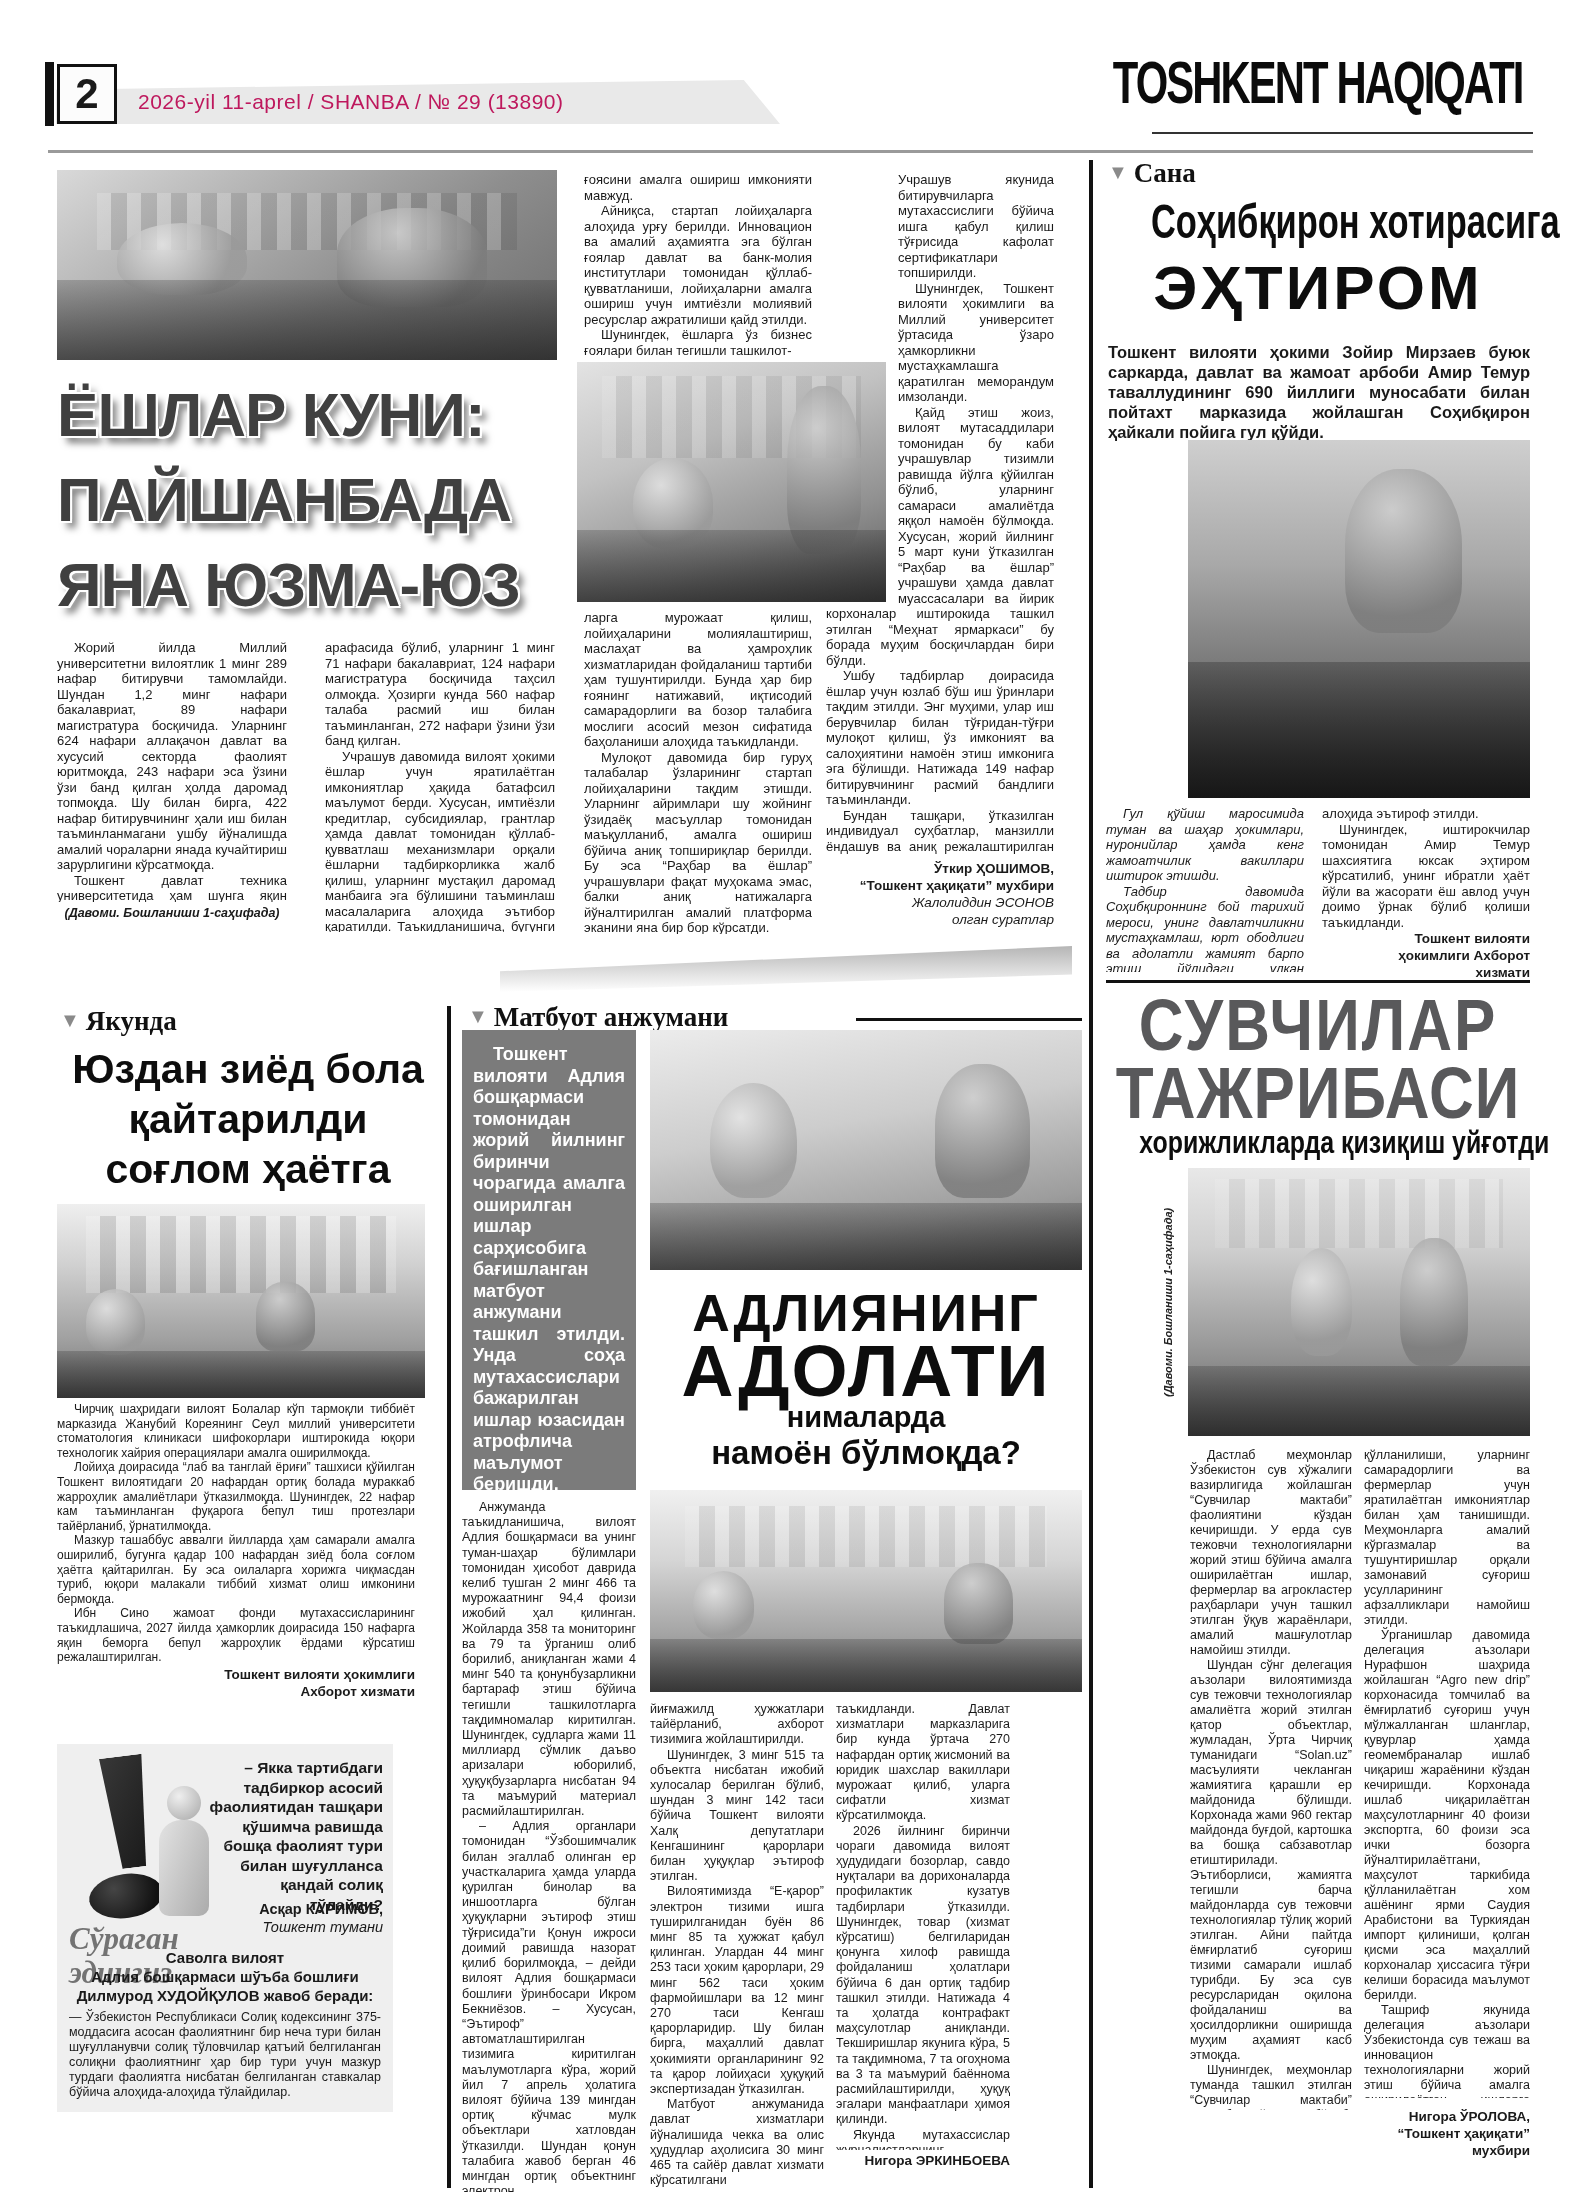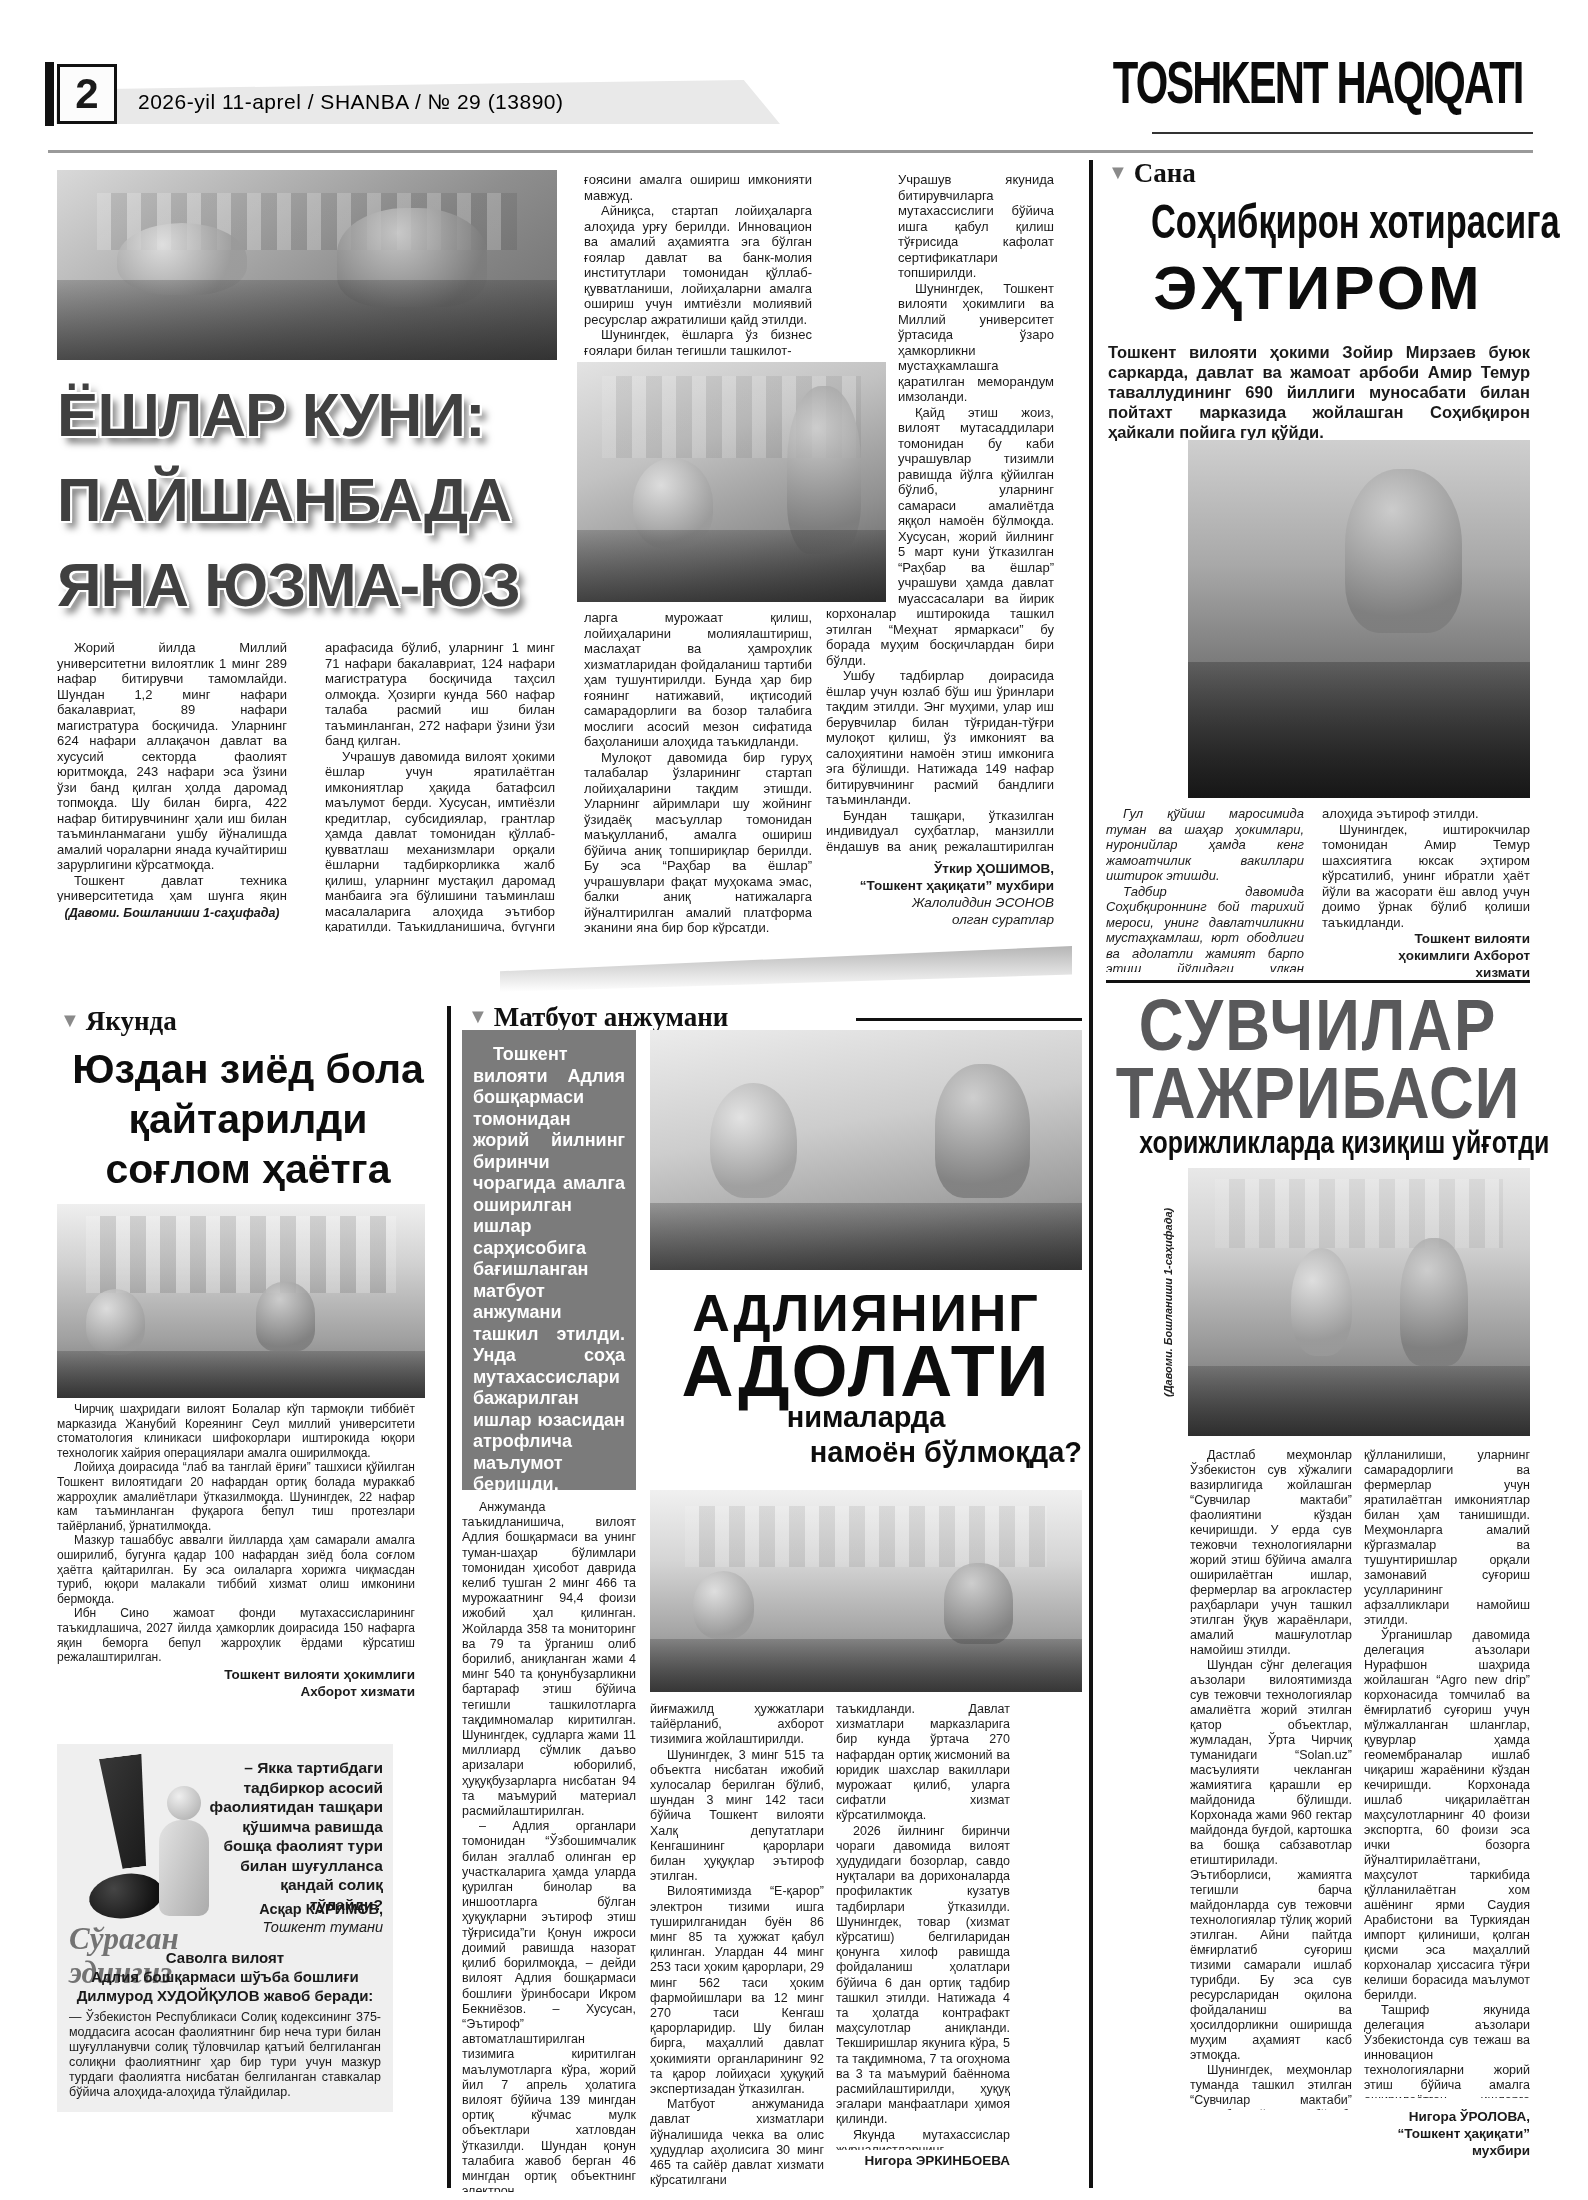--- a/index.html
+++ b/index.html
@@ -42,21 +42,21 @@
 </head>
 <body>
 
 <div class="page">
 
   <div class="abs" style="left:45px;top:62px;width:9px;height:64px;background:#111;"></div>
   <div class="abs" style="left:56px;top:80px;width:724px;height:44px;background:#e9e9e9;clip-path:polygon(0 22%,95% 0,100% 100%,0 100%);"></div>
   <div class="abs" style="left:57px;top:64px;width:60px;height:60px;background:#fcfcfc;border:3px solid #111;box-sizing:border-box;text-align:center;">
     <span style="font-size:42px;font-weight:900;line-height:54px;">2</span>
   </div>
-  <div class="abs" style="left:138px;top:90px;font-size:21px;color:#000000;letter-spacing:.5px;">2026-yil 11-aprel / SHANBA / № 29 (13890)</div>
+  <div class="abs" style="left:138px;top:90px;font-size:21px;color:#be185d;letter-spacing:.5px;">2026-yil 11-aprel / SHANBA / № 29 (13890)</div>
   <div class="abs" style="left:1040px;top:58px;width:493px;height:74px;text-align:right;">
     <span class="squish" style="font-size:44px;font-weight:900;letter-spacing:-2px;transform:scaleY(1.35) scaleX(.95);color:#0b0b0b;">TOSHKENT HAQIQATI</span>
   </div>
   <div class="abs" style="left:1152px;top:132px;width:381px;height:2px;background:#333;"></div>
   <div class="abs" style="left:48px;top:150px;width:1485px;height:3px;background:#9a9a9a;"></div>
 
   <div class="abs rule" style="left:1089px;top:160px;width:4px;height:2028px;"></div>
   <div class="abs rule" style="left:447px;top:1006px;width:4px;height:1182px;"></div>
 
   <div class="abs photo" style="left:57px;top:170px;width:500px;height:190px;">
@@ -238,21 +238,21 @@
   <div class="abs photo" style="left:650px;top:1030px;width:432px;height:240px;background:linear-gradient(170deg,#ececec 0%,#cdcdcd 40%,#9d9d9d 75%,#6a6a6a 100%);">
     <div class="ph4" style="right:12%;top:14%;width:22%;height:56%;"></div>
       <div class="ph3" style="left:14%;top:22%;width:20%;height:48%;"></div>
       <div class="ph2" style="height:28%;"></div>
   </div>
 
   <div class="abs centerhead" style="left:650px;top:1284px;width:432px;">
     <div style="font-size:52px;line-height:58px;letter-spacing:2px;">АДЛИЯНИНГ</div>
     <div style="font-size:72px;line-height:58px;letter-spacing:2px;">АДОЛАТИ</div>
     <div style="font-size:29px;line-height:35px;">нималарда</div>
-    <div style="font-size:29px;line-height:35px;text-align:right;">намоён бўлмоқда?</div>
+    <div style="font-size:33px;line-height:35px;">намоён бўлмоқда?</div>
   </div>
 
   <div class="abs photo" style="left:650px;top:1490px;width:432px;height:202px;background:linear-gradient(180deg,#f0f0f0 0%,#d5d5d5 35%,#a6a6a6 70%,#767676 100%);">
     <div class="ph1" style="top:8%;height:30%;opacity:.4;"></div>
       <div class="ph3" style="left:10%;top:40%;width:14%;height:34%;"></div>
       <div class="ph4" style="right:16%;top:36%;width:16%;height:40%;"></div>
       <div class="ph2" style="height:26%;"></div>
   </div>
 
   <div class="abs col" style="left:462px;top:1500px;width:174px;height:692px;font-size:12.5px;line-height:15.2px;">

